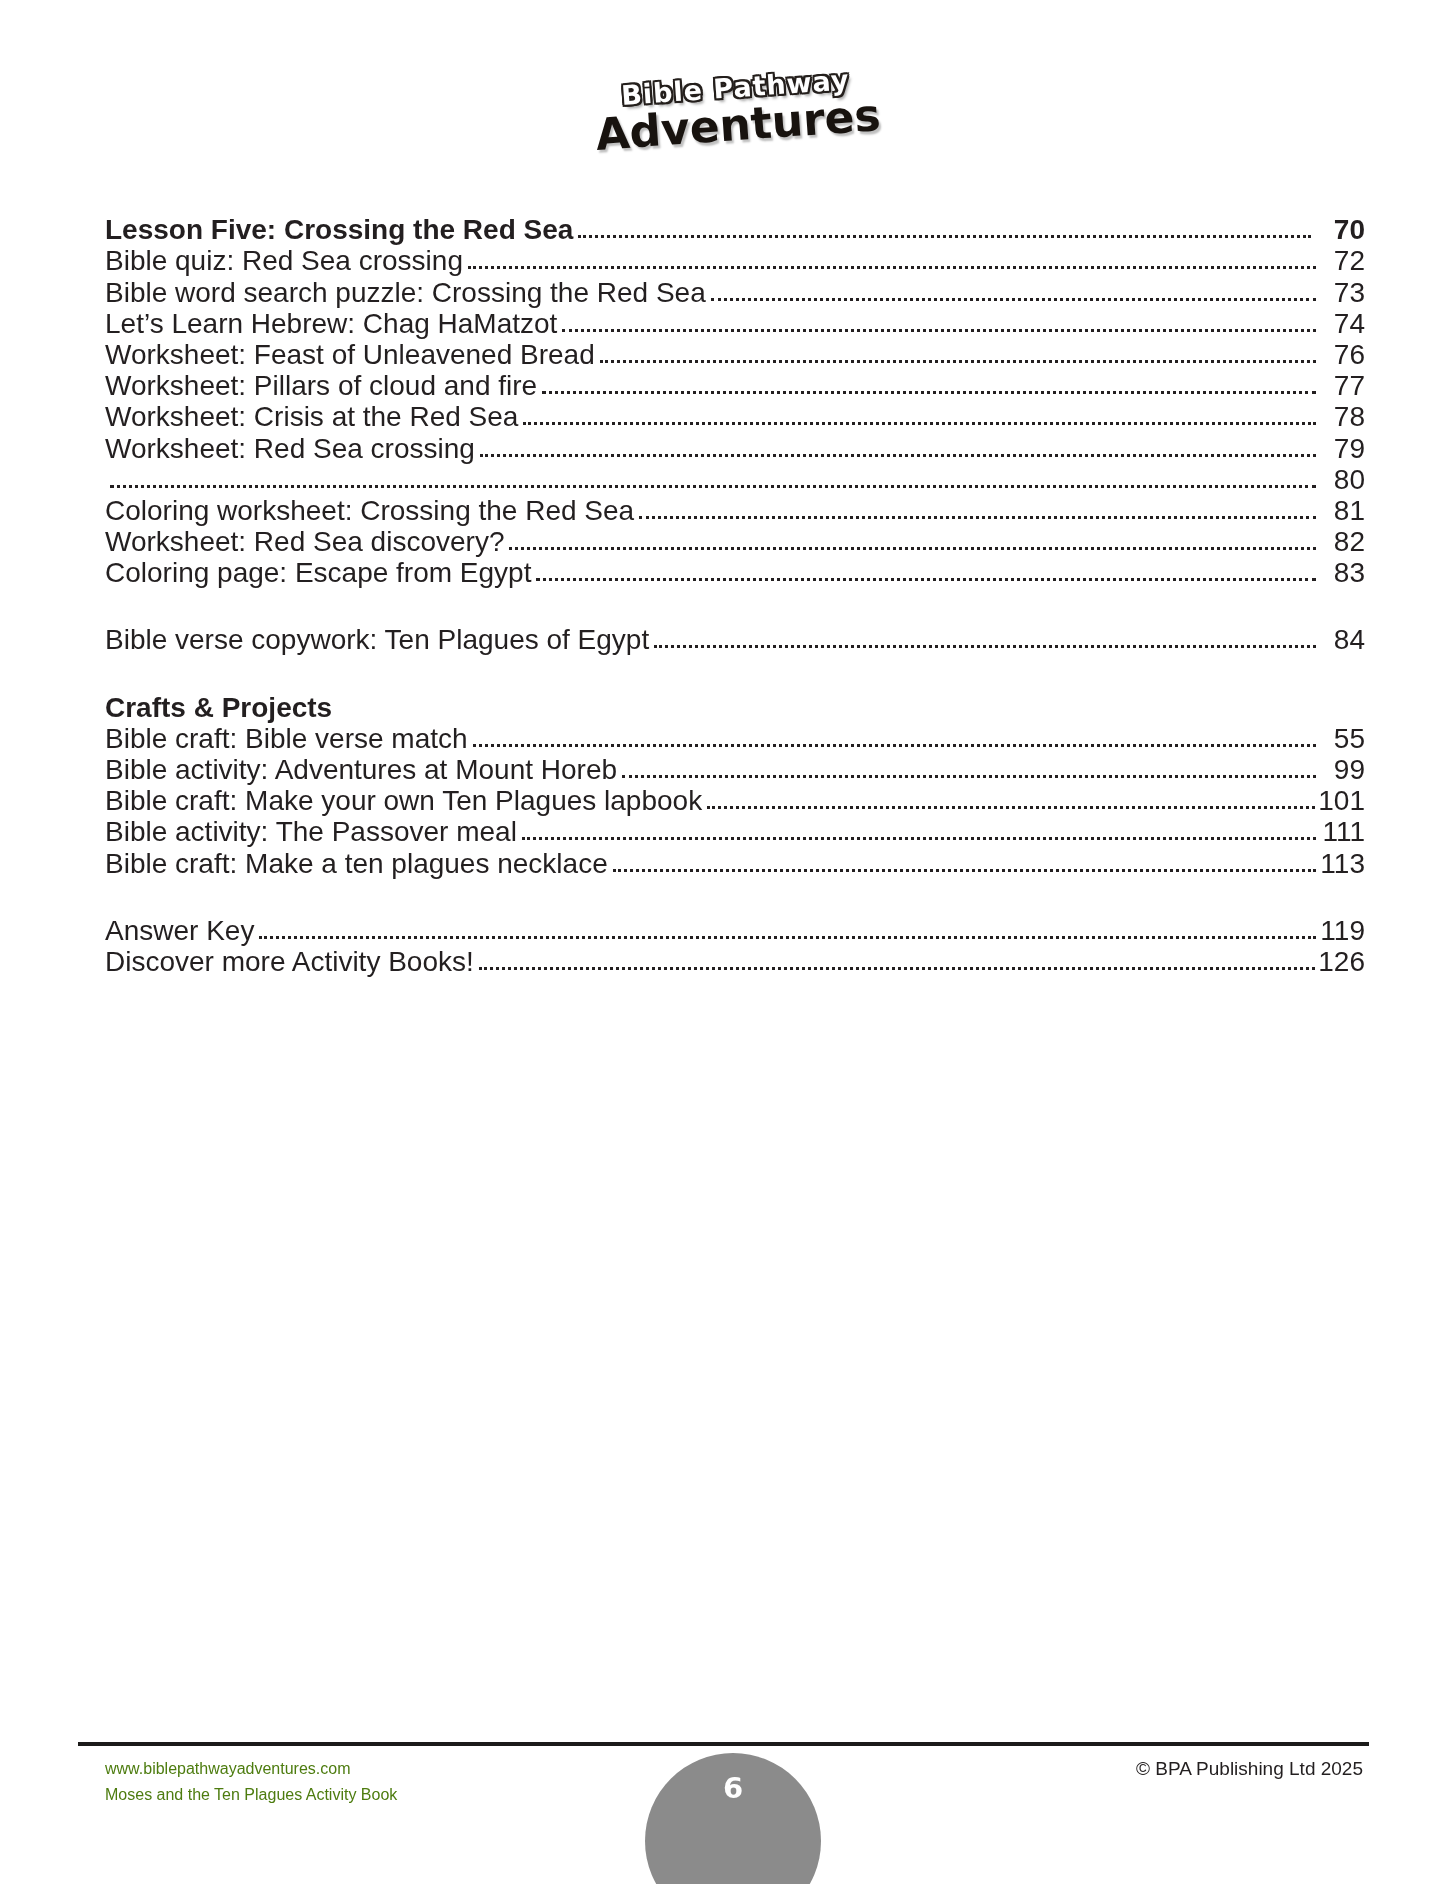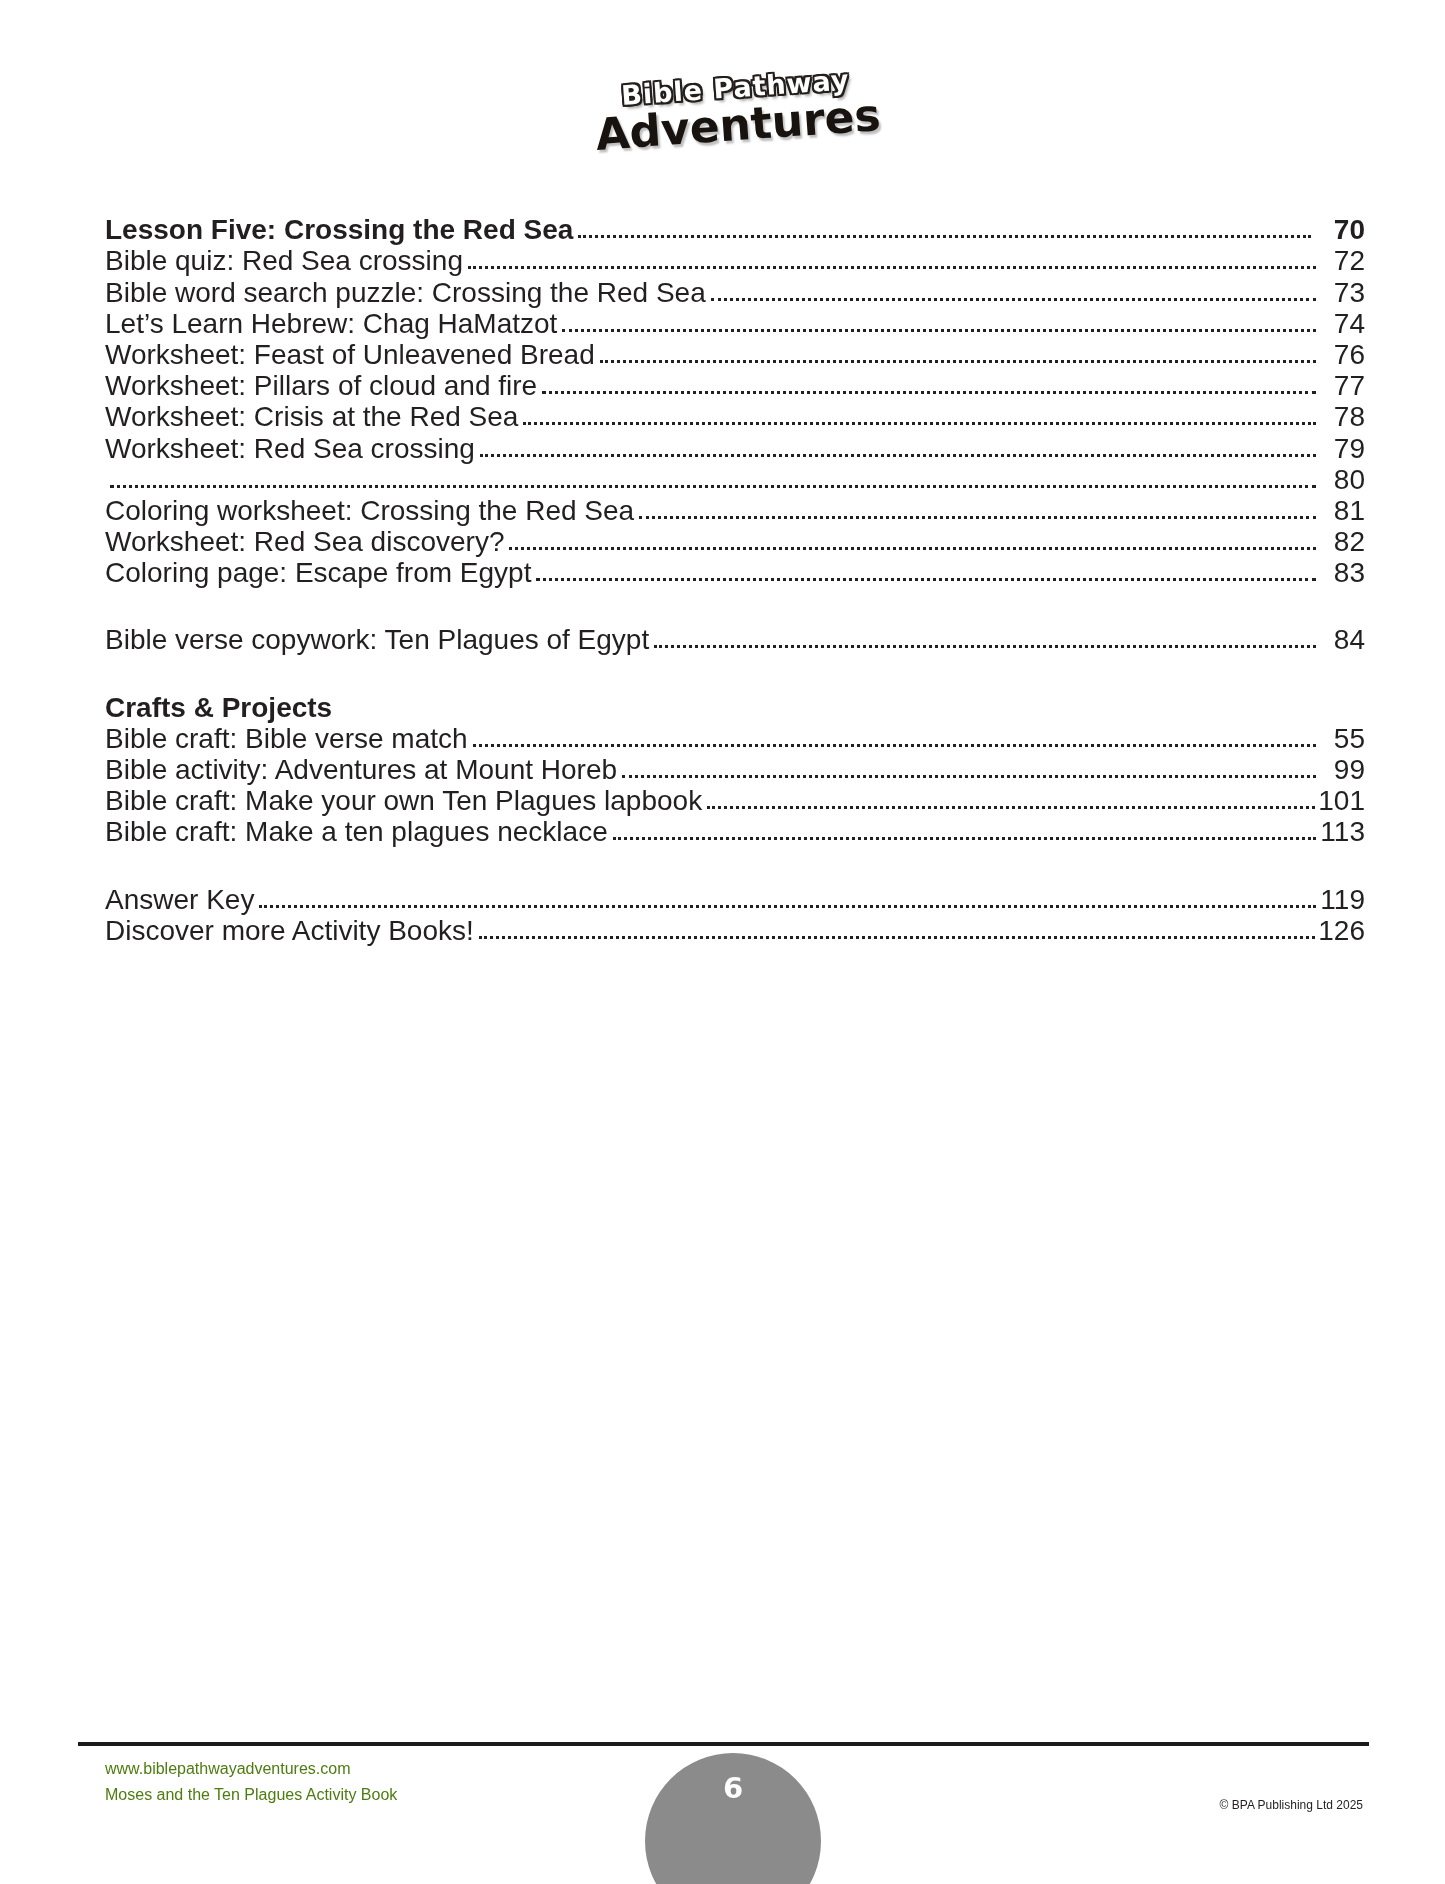--- a/index.html
+++ b/index.html
@@ -94,23 +94,22 @@
     left: 105px;
     top: 1756px;
     font-size: 16px;
     line-height: 26px;
     color: #4d7c0f;
   }
   .footer-right {
     position: absolute;
     right: 82px;
     top: 1758px;
-    font-size: 12px;
+    font-size: 19px;
     color: #231f20;
-    margin-top: 40px;
   }
   .page-circle {
     position: absolute;
     left: 645px;
     top: 1753px;
     width: 176px;
     height: 176px;
     border-radius: 50%;
     background: #8b8b8b;
     text-align: center;
@@ -212,20 +211,25 @@
       <span class="toc-label">Bible activity: Adventures at Mount Horeb</span>
       <span class="toc-leader"></span>
       <span class="toc-page">99</span>
     </div>
       <div class="toc-row">
       <span class="toc-label">Bible craft: Make your own Ten Plagues lapbook</span>
       <span class="toc-leader"></span>
       <span class="toc-page">101</span>
     </div>
       <div class="toc-row">
+      <span class="toc-label">Bible activity: The Passover meal</span>
+      <span class="toc-leader"></span>
+      <span class="toc-page">111</span>
+    </div>
+      <div class="toc-row">
       <span class="toc-label">Bible craft: Make a ten plagues necklace</span>
       <span class="toc-leader"></span>
       <span class="toc-page">113</span>
     </div>
       <div class="toc-row gap-before">
       <span class="toc-label">Answer Key</span>
       <span class="toc-leader"></span>
       <span class="toc-page">119</span>
     </div>
       <div class="toc-row">

